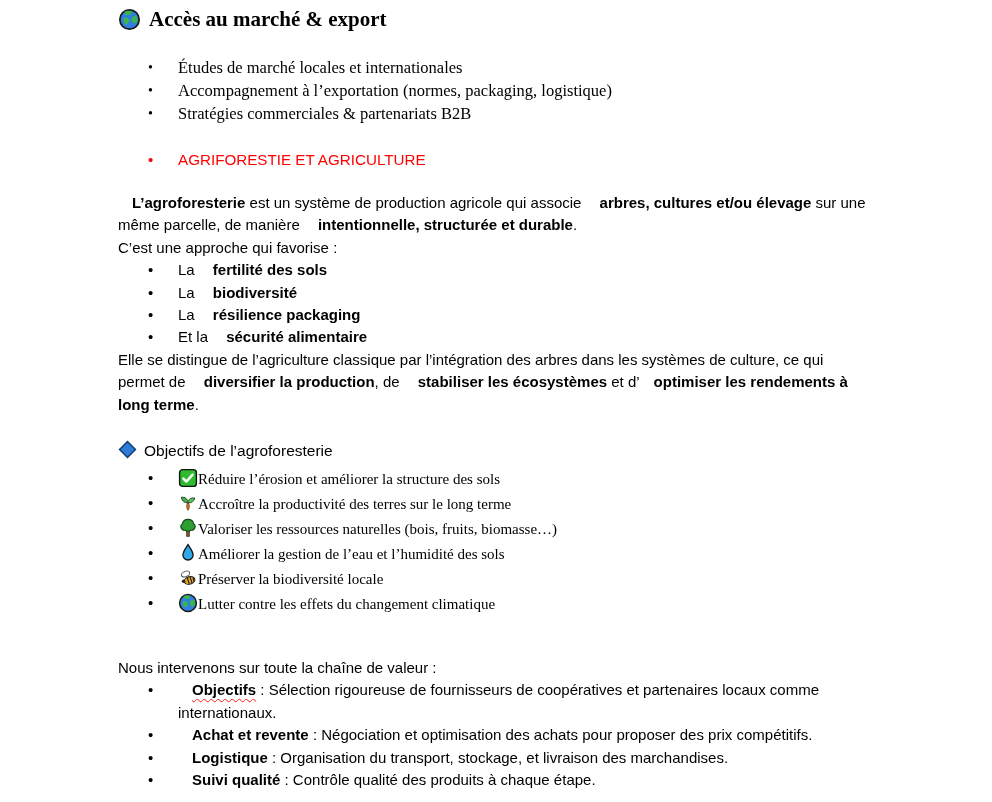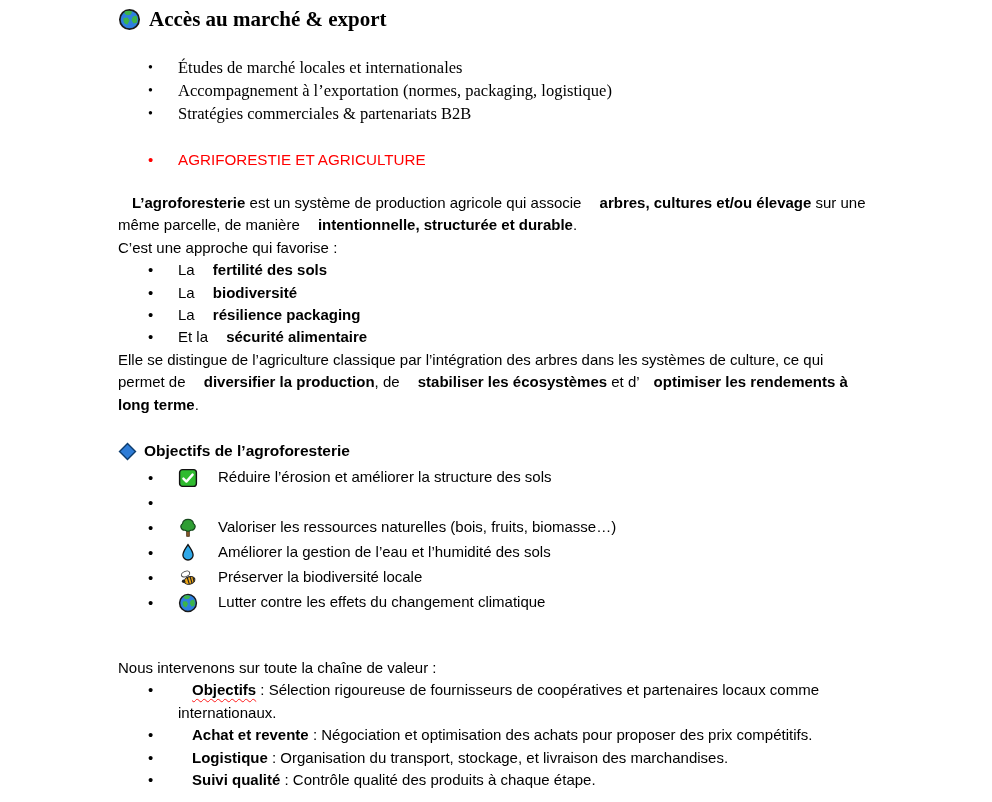--- a/index.html
+++ b/index.html
@@ -25,26 +25,26 @@
   .red-list { margin-top: 24px; font-size: 15.2px; }
   .red-list li { line-height: 21px; color: #FF0000; }
 
   .para { font-size: 15px; line-height: 22.4px; }
   .intro-para { margin-top: 22px; }
   .b { font-weight: 700; margin-left: 14px; }
 
   .plain-list { font-size: 15px; }
   .plain-list li { line-height: 22.4px; }
 
-  .objectives-heading { margin-top: 24px; display: flex; align-items: center; gap: 7px;
-                        font-weight: 700; font-size: 15.5px; line-height: 22px; }
+  .objectives-heading { margin-top: 24px; display: flex; align-items: flex-start; gap: 7px;
+                        font-weight: 400; font-size: 15.5px; line-height: 22px; }
 
   .objectives-list { margin-top: 3px; font-size: 15px; }
   .objectives-list li { height: 25px; align-items: center; }
-  .objectives-list .content { display: flex; align-items: flex-start; gap: 20px; }
+  .objectives-list .content { display: flex; align-items: flex-end; gap: 0; font-family: Liberation Serif, serif; }
 
   .value-lead { margin-top: 42px; }
   .value-list { font-size: 15px; }
   .value-list li { line-height: 22.4px; }
 
   .emoji { display: inline-flex; width: 20px; height: 20px; flex: none; }
   .emoji svg { width: 100%; height: 100%; display: block; }
   .doc-title .emoji { width: 23px; height: 23px; }
   .objectives-heading .emoji { width: 19px; height: 19px; }
 
@@ -133,20 +133,30 @@
             <svg viewBox="0 0 20 20">
               <rect x="1.6" y="1.6" width="16.8" height="16.8" rx="3" fill="#2FBB2F" stroke="#111" stroke-width="1.4"></rect>
               <path d="M5.4 10.6l3 3 6.2-7" fill="none" stroke="#fff" stroke-width="2.4" stroke-linecap="round" stroke-linejoin="round"></path>
             </svg>
           </span>
           <span>Réduire l’érosion et améliorer la structure des sols</span>
         </span>
       </li>
       <li>
         <span class="dot">•</span>
+        <span class="content">
+          <span class="emoji">
+            <svg viewBox="0 0 20 20">
+              <path d="M10 10C10 6 7 3.8 3.3 4.3 3.9 8.1 6.5 9.9 10 10z" fill="#49B04C" stroke="#1d4d1f" stroke-width="1"></path>
+              <path d="M10 10c.2-3.6 3-5.6 6.7-5C16.1 8.5 13.4 10 10 10z" fill="#5CC75F" stroke="#1d4d1f" stroke-width="1"></path>
+              <path d="M10 9.8c1.7 2.1 1.7 4.8 0 7.4-1.7-2.6-1.7-5.3 0-7.4z" fill="#E8862B" stroke="#7a3d0e" stroke-width="1"></path>
+            </svg>
+          </span>
+          <span>Accroître la productivité des terres sur le long terme</span>
+        </span>
       </li>
       <li>
         <span class="dot">•</span>
         <span class="content">
           <span class="emoji">
             <svg viewBox="0 0 20 20">
               <rect x="8.7" y="11.5" width="2.6" height="6.8" fill="#8B5A2B" stroke="#3f2a12" stroke-width="0.8"></rect>
               <path d="M10 1.4c2.8 0 5.1 1.8 5.5 4.2 1.3.8 2 2.3 1.5 3.9-.5 1.8-2.3 2.9-4.2 2.7-.8.6-1.8 1-2.8 1s-2-.4-2.8-1c-1.9.2-3.7-.9-4.2-2.7-.5-1.6.2-3.1 1.5-3.9C4.9 3.2 7.2 1.4 10 1.4z" fill="#2F9E33" stroke="#14461a" stroke-width="1.1"></path>
             </svg>
           </span>

